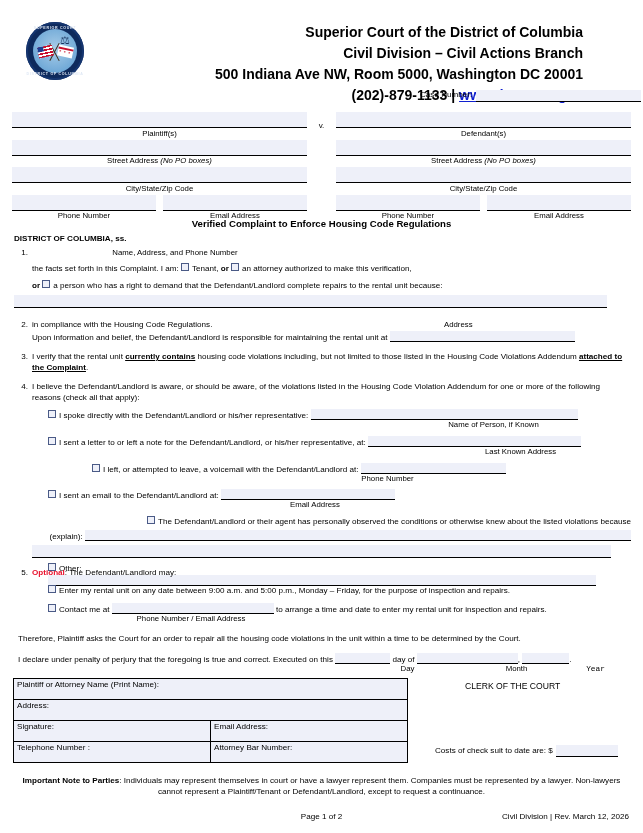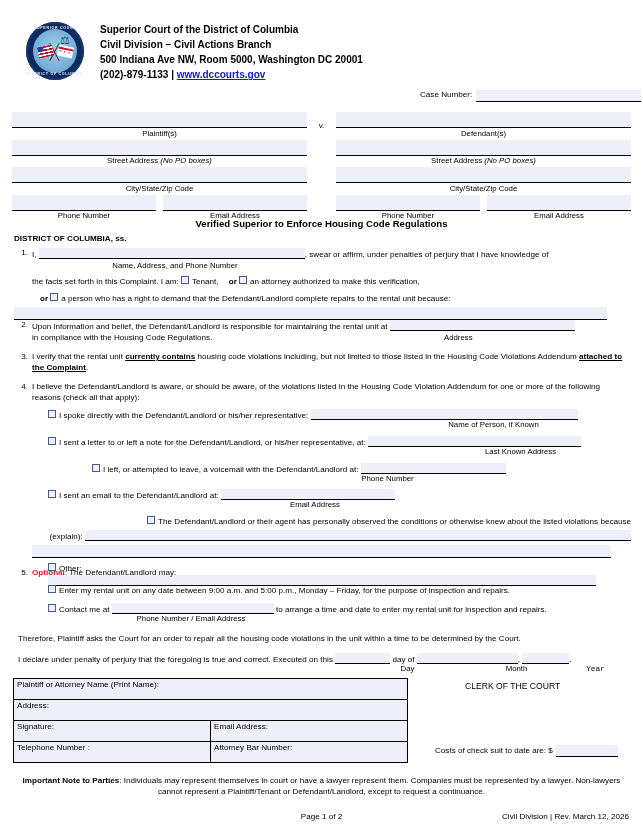--- a/index.html
+++ b/index.html
@@ -108,23 +108,23 @@
     letter-spacing: 0.7px;
     font-weight: bold;
   }
   .seal-ring-top { top: 3.5px; }
   .seal-ring-bot { bottom: 3.5px; }
 
   .court-block {
     position: absolute;
     left: 100px; right: 60px;
     top: 6px;
-    text-align: left;
+    text-align: right;
     font-weight: bold;
-    font-size: 10px;
+    font-size: 14px;
     line-height: 1.5;
   }
   .court-block a.url {
     color: #1020cf;
     text-decoration: underline;
   }
 
   
   .caseno {
     position: absolute;
@@ -192,21 +192,21 @@
     background: #eef0f9;
     border-bottom: 1px solid #000;
     height: 10px;
     vertical-align: -2px;
   }
   .cap {
     font-size: 7.8px;
     text-align: center;
   }
   .u { text-decoration: underline; font-weight: bold; }
-  .b { font-weight: bold; margin-left: 8px; }
+  .b { font-weight: bold; }
   .red { color: #e8112d; font-weight: bold; }
 
   .cb {
     display: inline-block;
     width: 6px; height: 6px;
     border: 1px solid #4a5a86;
     background: #eef0f9;
     vertical-align: 0px;
     margin-right: 3px;
   }
@@ -351,55 +351,51 @@
           </div>
           <div class="half">
             <div class="pinput"></div>
             <div class="pcap">Email Address</div>
           </div>
         </div>
       </div>
     </div>
   </div>
 
-  <div class="doctitle">Verified Superior to Enforce Housing Code Regulations</div>
+  <div class="doctitle">Verified Complaint to Enforce Housing Code Regulations</div>
   <div class="ss">DISTRICT OF COLUMBIA, ss.</div>
 
   <div class="item" style="top:248px;">
     <span class="num">1.</span>
     <div class="txt">
-      <div>
-        <span>I,</span>
-        <span class="inl" style="width:266px;"></span><span>, swear or affirm, under penalties of perjury that I have knowledge of</span>
-      </div>
       <div class="cap" style="width:266px; margin-left:10px;">Name, Address, and Phone Number</div>
       <div style="margin-top:5px;">
         <span>the facts set forth in this Complaint. I am:</span>
         <span class="cb"></span><span>Tenant,</span>
         <span class="b">or</span>
         <span class="cb"></span><span>an attorney authorized to make this verification,</span>
       </div>
       <div style="margin-top:5px;">
         <span class="b">or</span>
         <span class="cb"></span><span>a person who has a right to demand that the Defendant/Landlord complete repairs to the rental unit because:</span>
       </div>
       <div class="inl" style="display:block; width:593px; margin-top:3px; margin-left:-18px; height:12px;"></div>
     </div>
   </div>
 
   <div class="item" style="top:320px;">
     <span class="num">2.</span>
     <div class="txt">
+      <div style="position:relative;">
+        <span>in compliance with the Housing Code Regulations.</span>
+        <span class="cap" style="position:absolute; left:412px; top:0;">Address</span>
+      </div>
       <div>
         <span>Upon information and belief, the Defendant/Landlord is responsible for maintaining the rental unit at</span>
         <span class="inl" style="width:185px;"></span>
-      </div>
-      <div style="position:relative;">
-        <span>in compliance with the Housing Code Regulations.</span>
-        <span class="cap" style="position:absolute; left:412px; top:0;">Address</span>
       </div>
     </div>
   </div>
 
   <div class="item" style="top:352px;">
     <span class="num">3.</span>
     <div class="txt"><span>I verify that the rental unit </span><span class="u">currently contains</span><span> housing code violations including, but not limited to those listed in the Housing Code Violations Addendum </span><span class="u">attached to the Complaint</span><span>.</span></div>
   </div>
 
   <div class="item" style="top:382px;">

